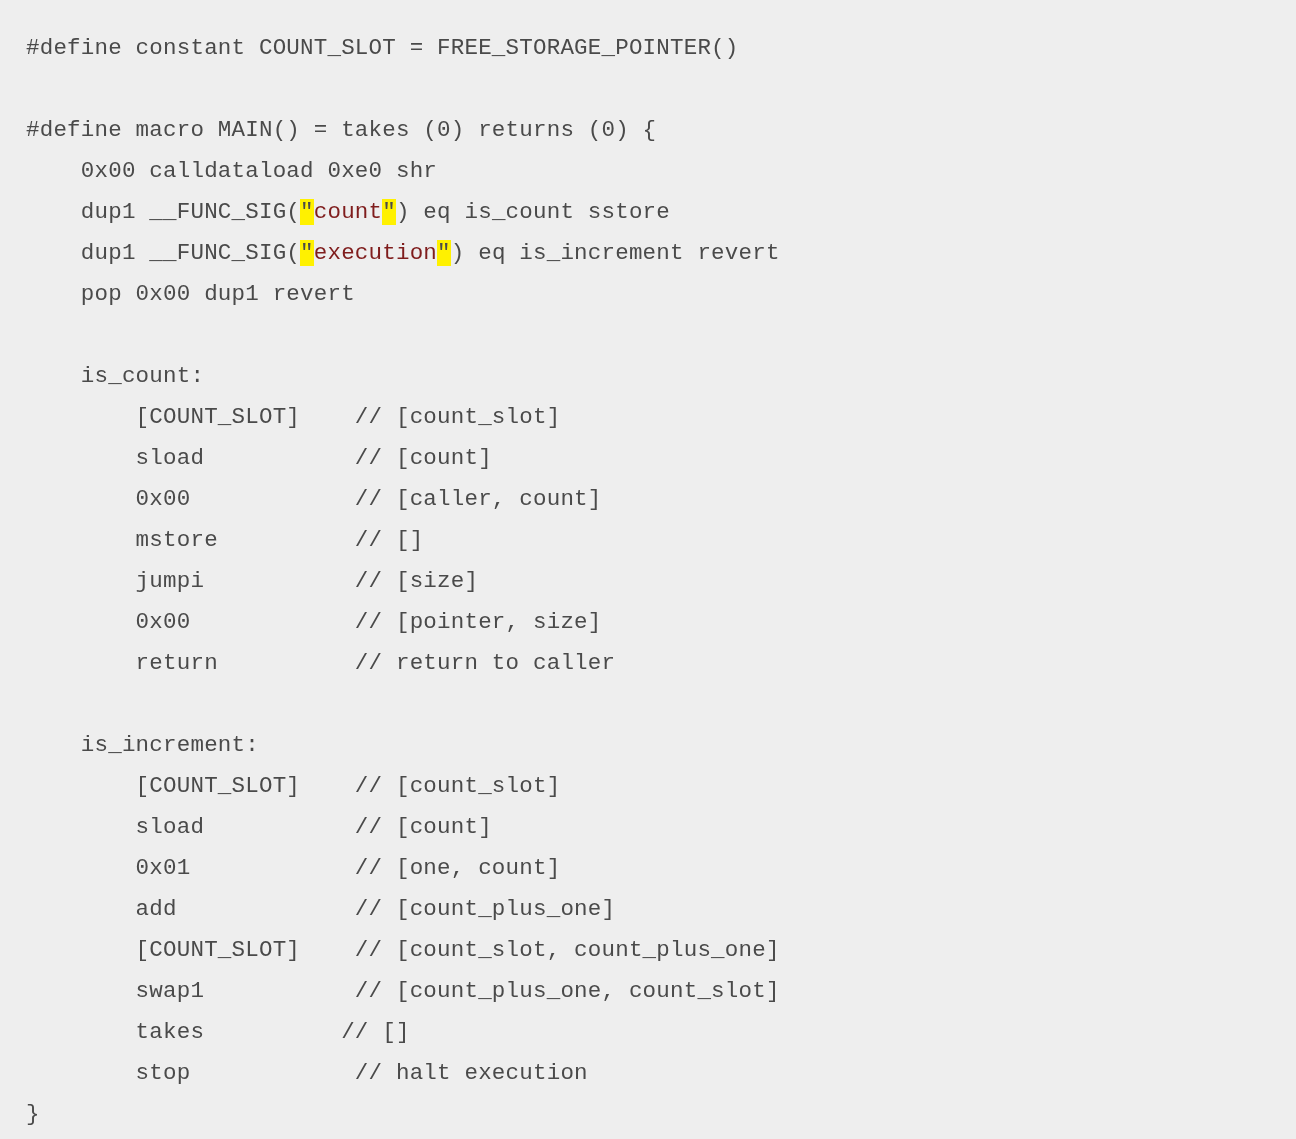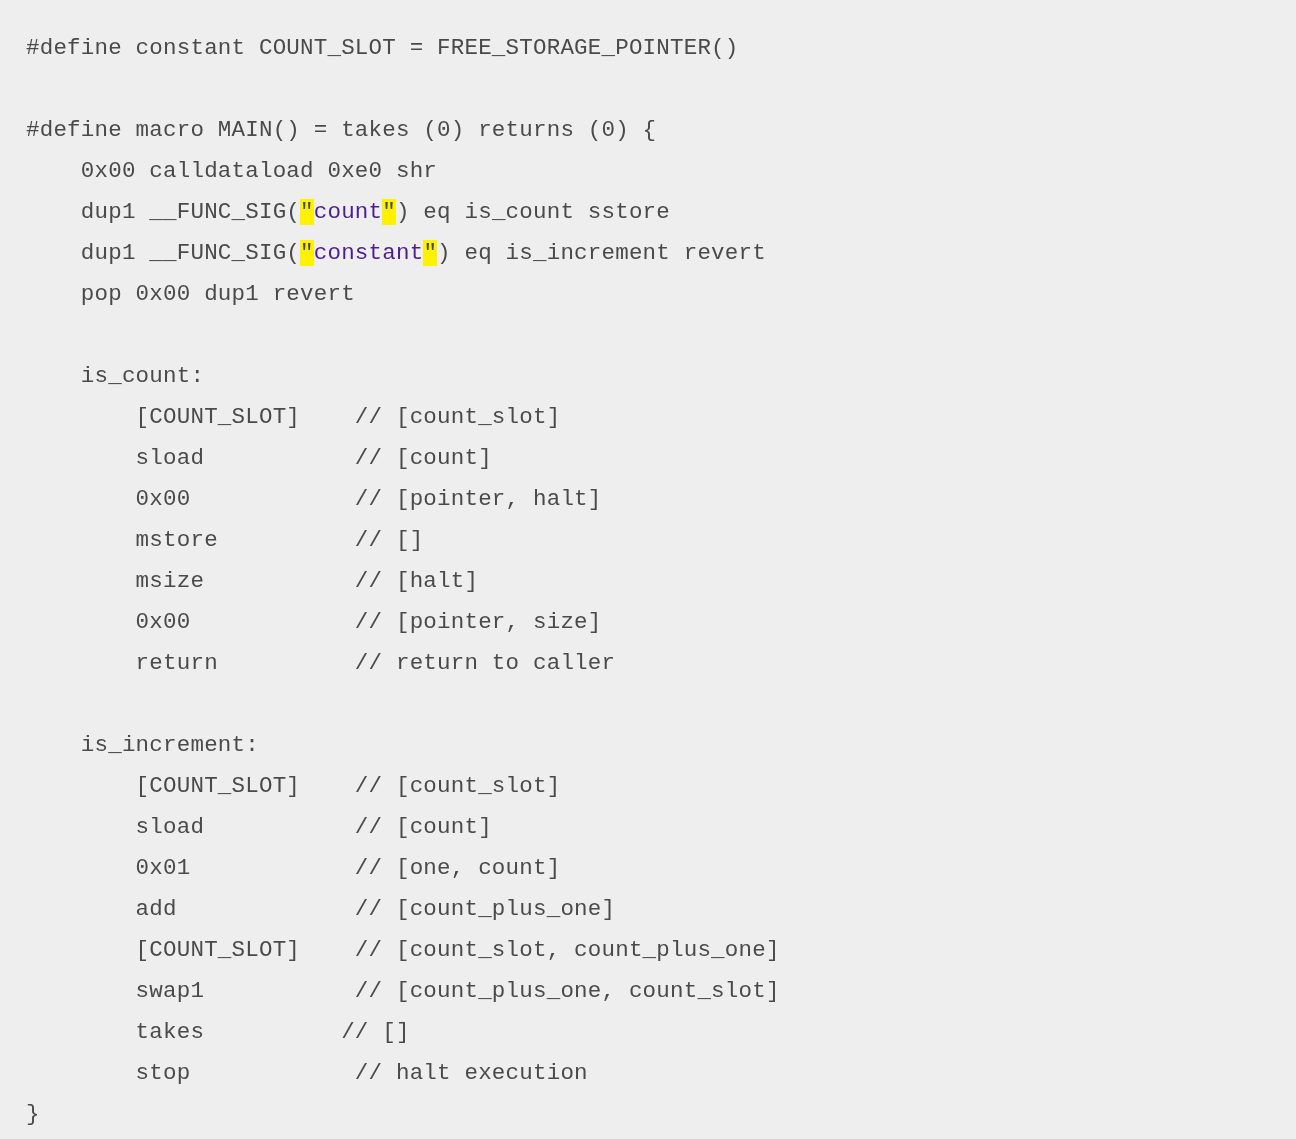--- a/index.html
+++ b/index.html
@@ -18,40 +18,40 @@
     line-height: 41px;
     color: #4a4a4a;
     white-space: pre;
     letter-spacing: 0.2px;
   }
   .hl {
     background: #fff100;
     color: #4a4a4a;
   }
   .str {
-    color: #4c1d95;
+    color: #7f1d1d;
   }
 </style>
 </head>
 <body>
 
 <pre class="code"><span>#define constant COUNT_SLOT = FREE_STORAGE_POINTER()</span>
 <span></span>
 <span>#define macro MAIN() = takes (0) returns (0) {</span>
 <span>    0x00 calldataload 0xe0 shr</span>
 <span><span>    dup1 __FUNC_SIG(</span><span class="hl">"</span><span class="str">count</span><span class="hl">"</span><span>) eq is_count sstore</span></span>
-<span><span>    dup1 __FUNC_SIG(</span><span class="hl">"</span><span class="str">constant</span><span class="hl">"</span><span>) eq is_increment revert</span></span>
+<span><span>    dup1 __FUNC_SIG(</span><span class="hl">"</span><span class="str">execution</span><span class="hl">"</span><span>) eq is_increment revert</span></span>
 <span>    pop 0x00 dup1 revert</span>
 <span></span>
 <span>    is_count:</span>
 <span>        [COUNT_SLOT]    // [count_slot]</span>
 <span>        sload           // [count]</span>
-<span>        0x00            // [pointer, halt]</span>
+<span>        0x00            // [caller, count]</span>
 <span>        mstore          // []</span>
-<span>        msize           // [halt]</span>
+<span>        jumpi           // [size]</span>
 <span>        0x00            // [pointer, size]</span>
 <span>        return          // return to caller</span>
 <span></span>
 <span>    is_increment:</span>
 <span>        [COUNT_SLOT]    // [count_slot]</span>
 <span>        sload           // [count]</span>
 <span>        0x01            // [one, count]</span>
 <span>        add             // [count_plus_one]</span>
 <span>        [COUNT_SLOT]    // [count_slot, count_plus_one]</span>
 <span>        swap1           // [count_plus_one, count_slot]</span>

